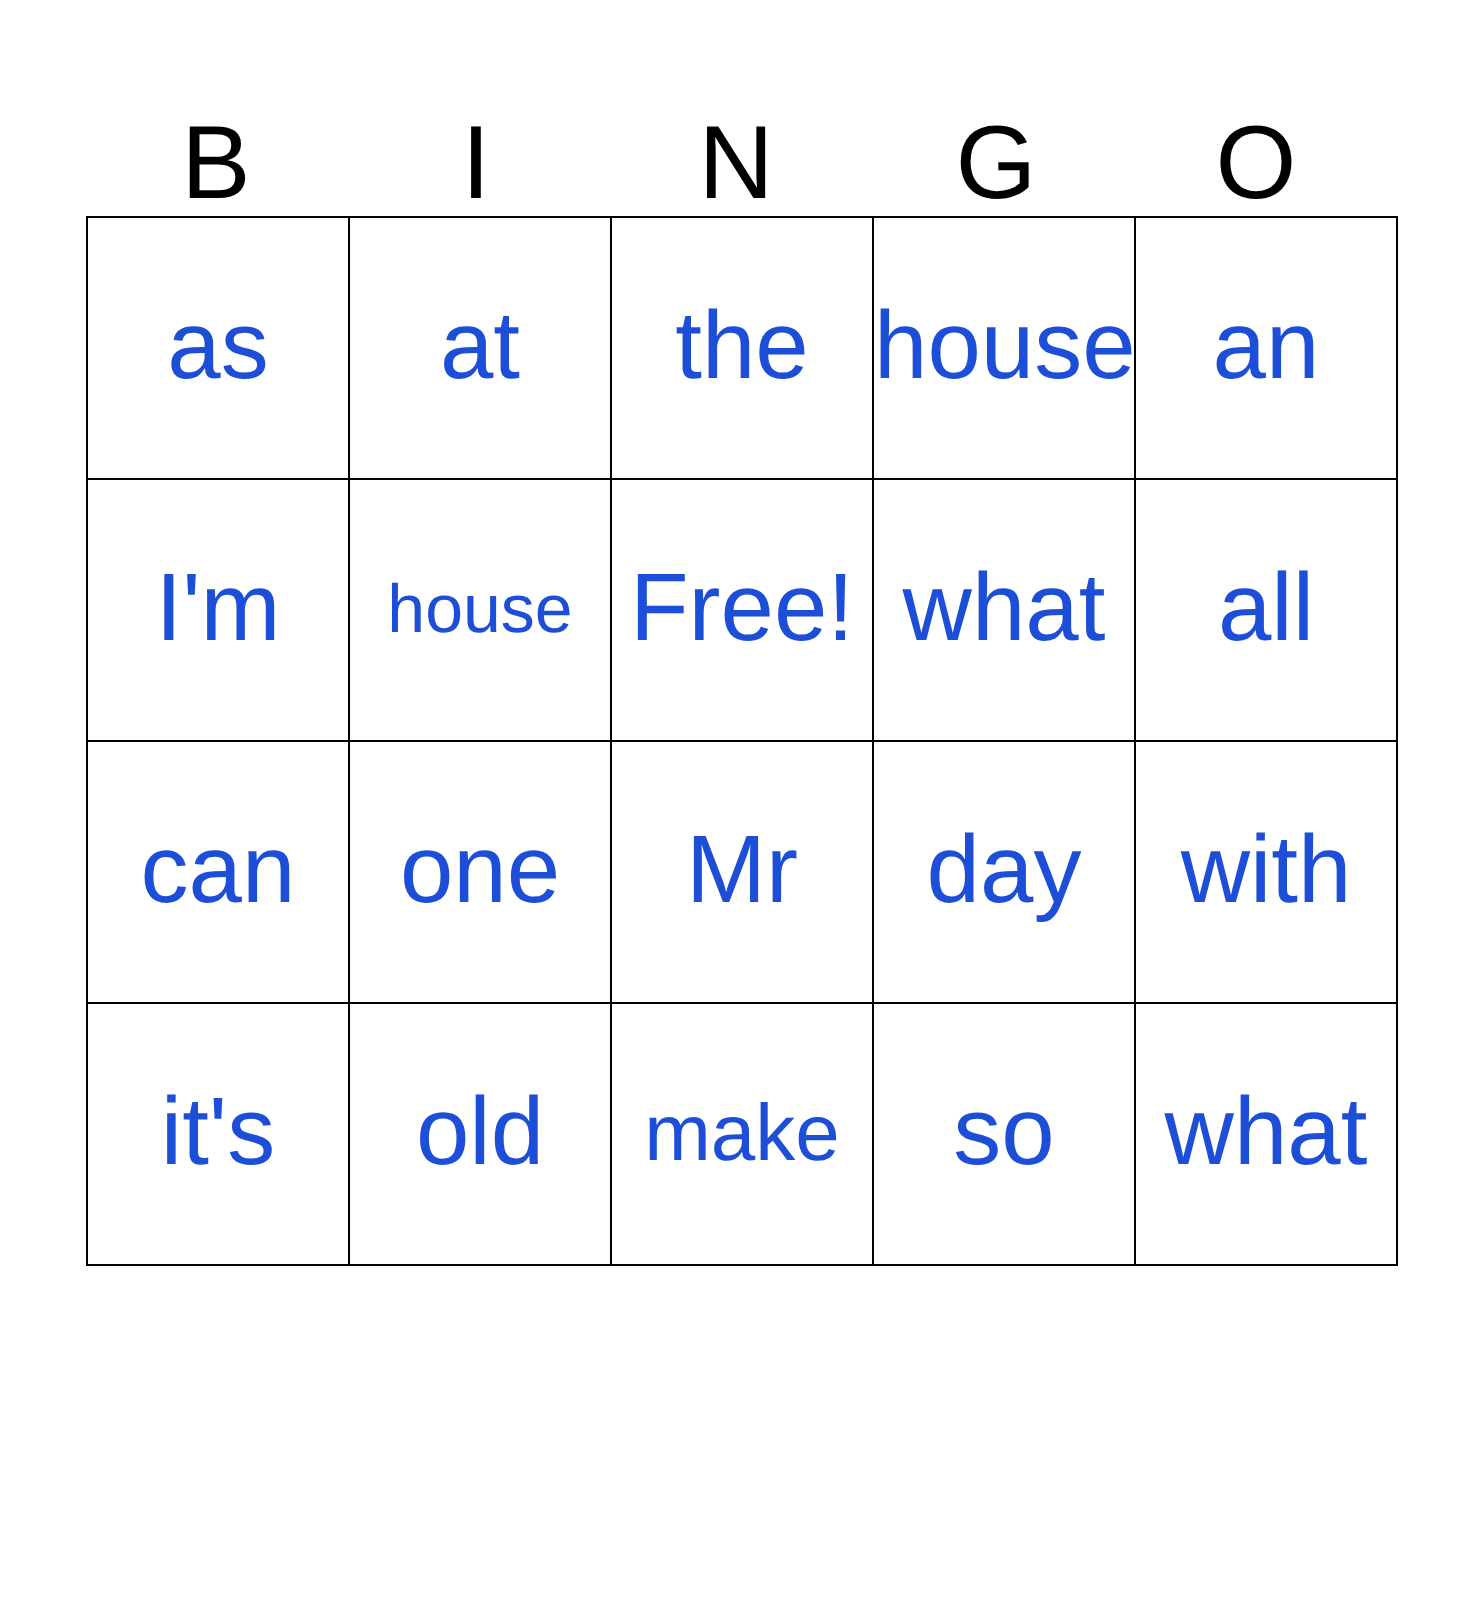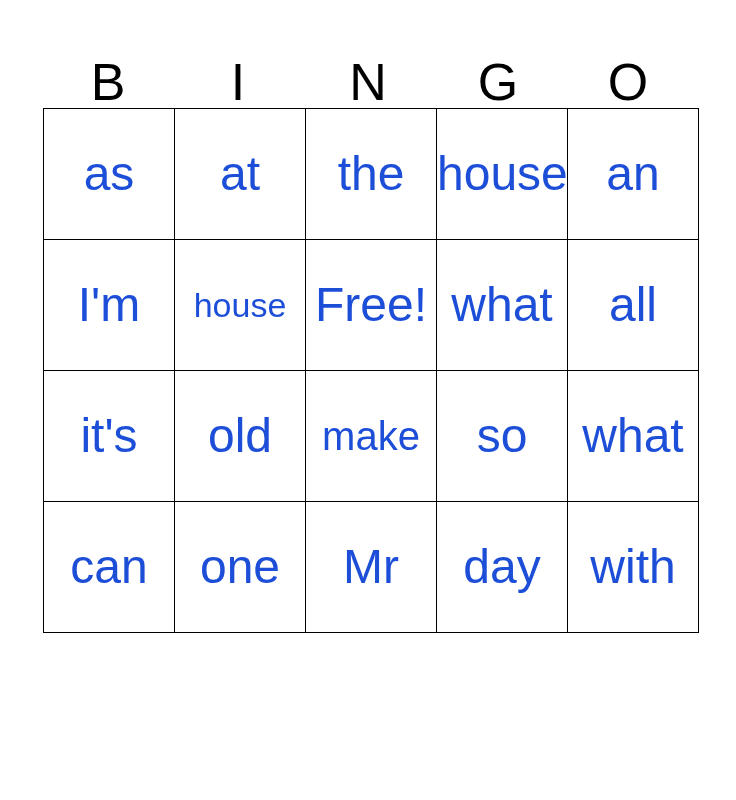--- a/index.html
+++ b/index.html
@@ -119,50 +119,50 @@
         <td>
             <span class="cell-text">what</span>
           </td>
         <td>
             <span class="cell-text">all</span>
           </td>
       </tr>
 
       <tr>
         <td>
+            <span class="cell-text">can</span>
+          </td>
+        <td>
+            <span class="cell-text">one</span>
+          </td>
+        <td>
+            <span class="cell-text">Mr</span>
+          </td>
+        <td>
+            <span class="cell-text">day</span>
+          </td>
+        <td>
+            <span class="cell-text">with</span>
+          </td>
+      </tr>
+
+      <tr>
+        <td>
             <span class="cell-text">it's</span>
           </td>
         <td>
             <span class="cell-text">old</span>
           </td>
         <td>
             <span class="cell-text size-md">make</span>
           </td>
         <td>
             <span class="cell-text">so</span>
           </td>
         <td>
             <span class="cell-text">what</span>
           </td>
       </tr>
 
-      <tr>
-        <td>
-            <span class="cell-text">can</span>
-          </td>
-        <td>
-            <span class="cell-text">one</span>
-          </td>
-        <td>
-            <span class="cell-text">Mr</span>
-          </td>
-        <td>
-            <span class="cell-text">day</span>
-          </td>
-        <td>
-            <span class="cell-text">with</span>
-          </td>
-      </tr>
-
     </tbody>
   </table>
 
 </div>
 
 </body></html>

